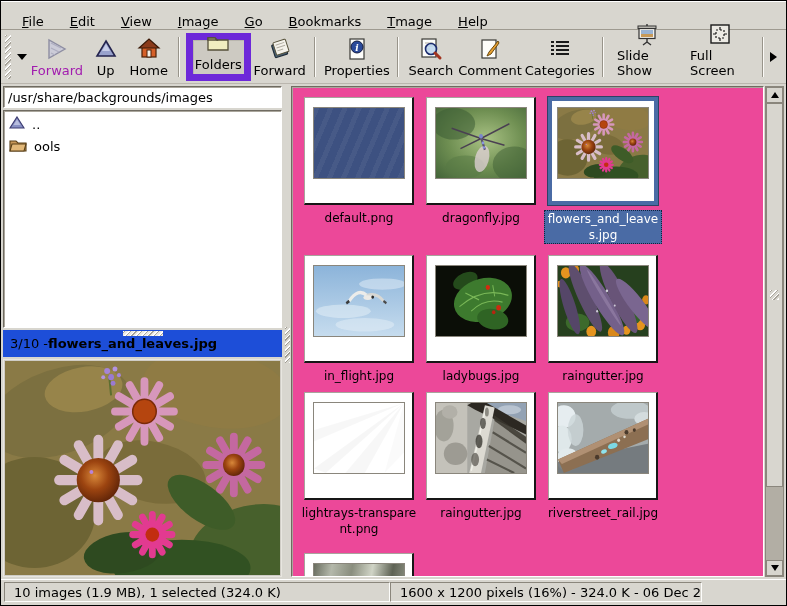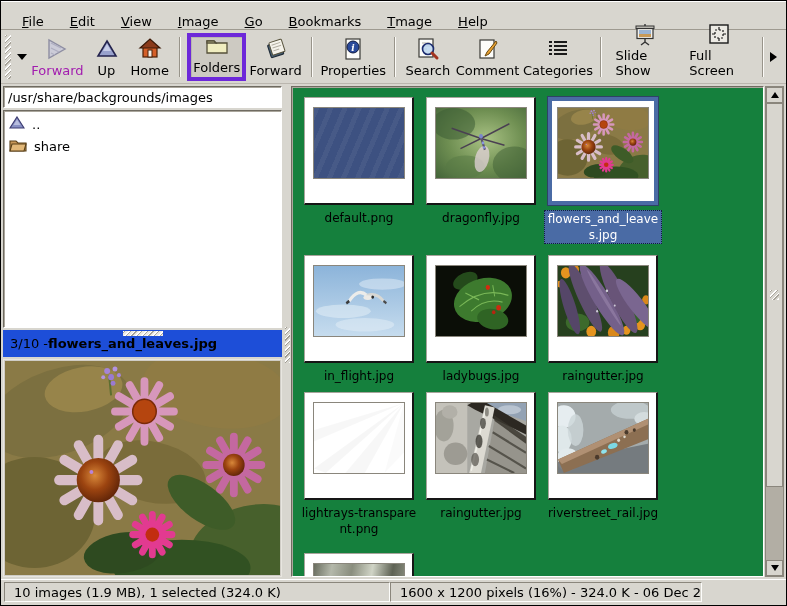--- a/index.html
+++ b/index.html
@@ -15,21 +15,21 @@
 
   
   .toolbar { height:54px; flex:none; display:flex; align-items:center; padding:2px 4px 2px 2px;
              border-bottom:1px solid #bab6ae; }
   .tb-handle { width:7px; height:44px; margin:0 4px 0 2px;
                background:repeating-linear-gradient(135deg,#fdfdfd 0 1px,#a8a49a 1px 2px,#d8d6cf 2px 4px); }
   .tb-btn { display:flex; flex-direction:column; align-items:center; justify-content:flex-end;
             padding:3px 6px 2px; height:48px; min-width:40px; gap:2px; border:1px solid transparent; }
   .tb-btn .ticon { height:26px; display:flex; align-items:center; justify-content:center; }
   .tb-btn.disabled { color:#a21caf; }
-  .tb-btn.pressed { background:#cdcac2; border:4px solid #6d28d9; box-shadow:inset 1px 1px 0 #b9b6ae; }
+  .tb-btn.pressed { background:#cdcac2; border:7px solid #6d28d9; box-shadow:inset 1px 1px 0 #b9b6ae; }
   .tb-drop { width:16px; height:48px; display:flex; align-items:center; justify-content:center; }
   .arrow-down { width:0; height:0; border-left:5px solid transparent; border-right:5px solid transparent; border-top:6px solid #000; }
   .tb-sep { width:2px; height:40px; margin:0 6px; border-left:1px solid #98948a; border-right:1px solid #fbfaf7; }
   .tb-overflow { margin-left:auto; width:14px; height:40px; display:flex; align-items:center; }
   .arrow-right { width:0; height:0; border-top:5px solid transparent; border-bottom:5px solid transparent; border-left:7px solid #000; }
 
   
   .main { flex:1; display:flex; min-height:0; }
   .left { width:283px; flex:none; display:flex; flex-direction:column; padding:2px; gap:2px; }
   .path-input { height:22px; flex:none; font:13px "DejaVu Sans","Liberation Sans",sans-serif;
@@ -42,21 +42,21 @@
   .info-bar .grip { position:absolute; top:1px; left:50%; margin-left:-20px; width:40px; height:5px;
                     background:repeating-linear-gradient(135deg,#fff 0 1px,#a8a49a 1px 2px,#eceae4 2px 4px); }
   .preview { height:218px; flex:none; background:#cfccc5; padding:1px; border:1px solid #e8e6e0; }
   .preview svg { display:block; width:100%; height:100%; }
 
   .splitter { width:7px; flex:none; position:relative; }
   .splitter .grip { position:absolute; top:243px; left:1px; width:5px; height:36px;
                     background:repeating-linear-gradient(135deg,#fff 0 1px,#a09c92 1px 2px,#d8d6cf 2px 4px); }
 
   .right { flex:1; display:flex; padding:2px 2px 2px 0; gap:1px; min-width:0; }
-  .thumb-view { flex:1; background:#15803d; border:1px solid #6f6b61; border-bottom-color:#fff; border-right-color:#fff;
+  .thumb-view { flex:1; background:#ec4899; border:1px solid #6f6b61; border-bottom-color:#fff; border-right-color:#fff;
                 box-shadow:inset 1px 1px 0 #aaa69c; overflow:hidden; padding:10px 0 0 6px; }
   .t-row { display:flex; }
   .t-row.r1 { height:158px; } .t-row.r2 { height:137px; } .t-row.r3 { height:161px; }
   .t-cell { width:122px; display:flex; flex-direction:column; align-items:center; }
   .t-card { width:110px; height:108px; background:#fff; border:1px solid #a8a49c;
             border-right:2px solid #161616; border-bottom:2px solid #161616;
             display:flex; justify-content:center; align-items:flex-start; padding-top:9px; }
   .t-card.sel { border:4px solid var(--selection); outline:1px solid #2e4266; padding-top:6px; }
   .t-img { width:92px; height:72px; border:1px solid #8a867c; overflow:hidden; position:relative; }
   .t-img svg { display:block; width:100%; height:100%; }
@@ -334,21 +334,21 @@
           </span>
           <span>..</span>
         </div>
         <div class="folder-item">
           <span>
             <svg width="18" height="14" viewBox="0 0 18 14">
                 <path d="M1 3 L7 3 L9 5 L17 5 L17 13 L1 13 Z" fill="#c89858" stroke="#5a4018" stroke-width="1.1"></path>
                 <path d="M3 6 L17 6 L15 13 L1 13 Z" fill="#e2b878" stroke="#5a4018" stroke-width="1.1"></path>
               </svg>
           </span>
-          <span>share</span>
+          <span>ools</span>
         </div>
       </div>
       <div class="info-bar">
         <span class="grip"></span>
         <span>3/10 - </span>
           <b>flowers_and_leaves.jpg</b>
       </div>
       <div class="preview">
         <svg viewBox="0 0 280 212" preserveAspectRatio="none">
             <use href="#flowerscene"></use>

